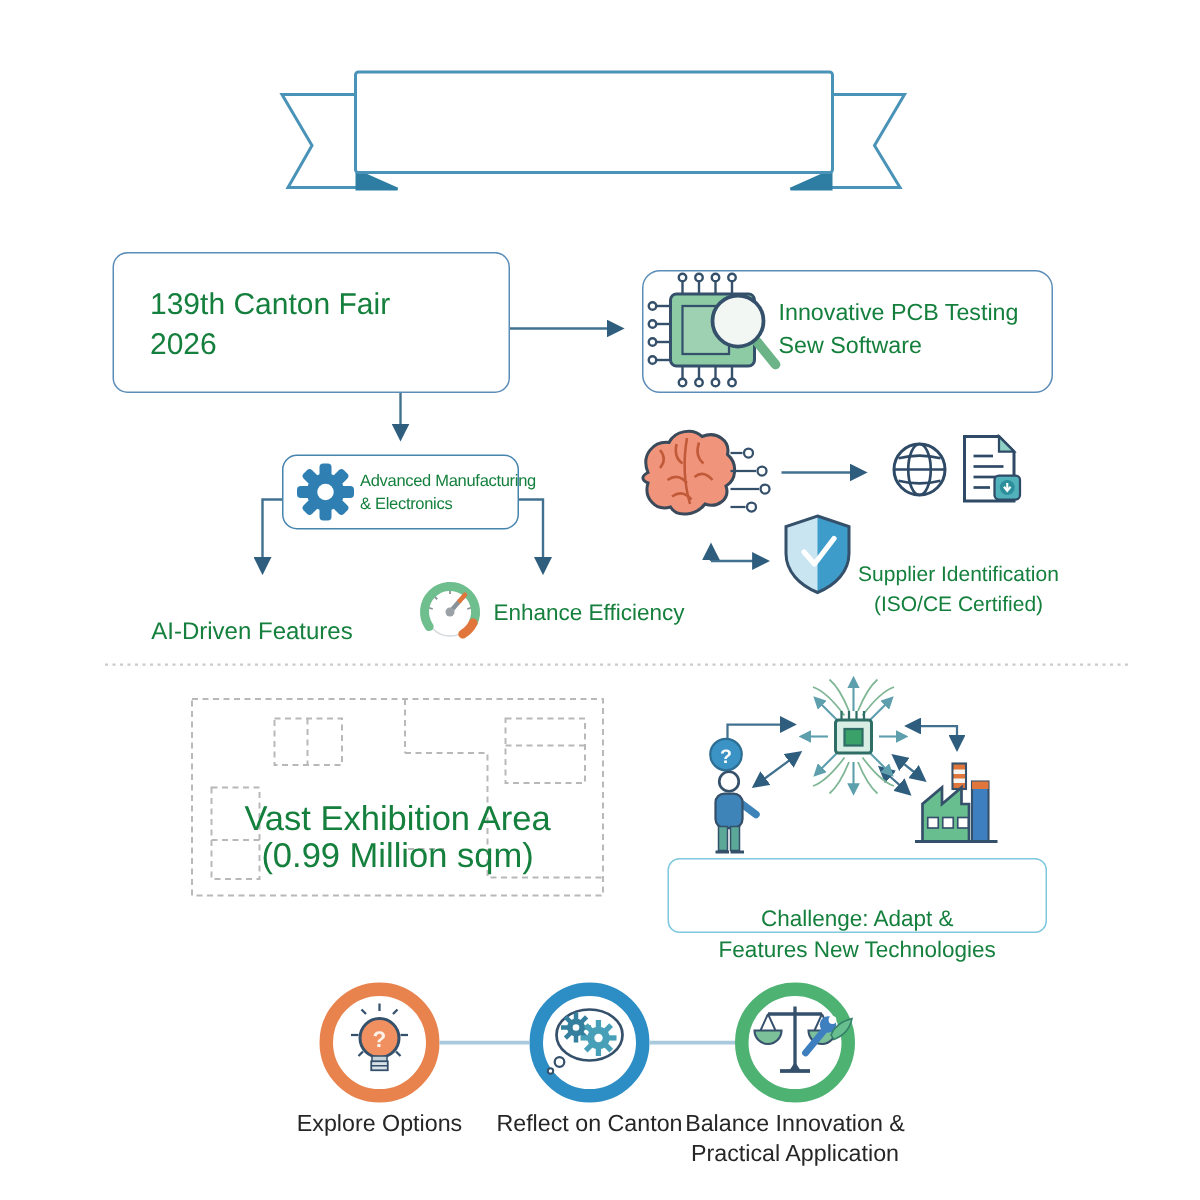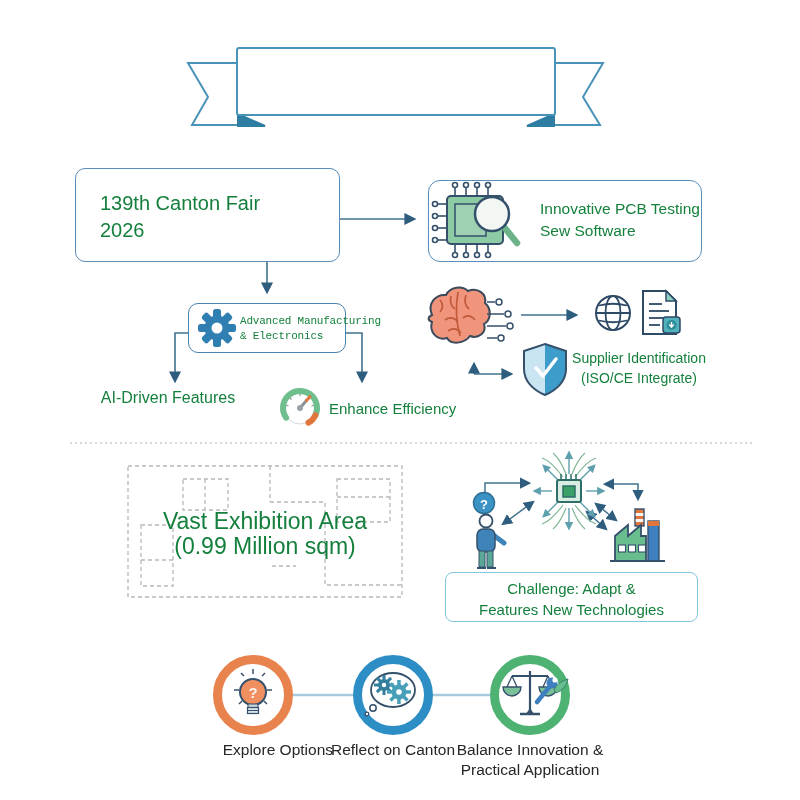--- a/index.html
+++ b/index.html
@@ -1,39 +1,39 @@
 <!DOCTYPE html>
 <html><head>
 <meta charset="utf-8">
 <style>
   html,body{margin:0;padding:0;background:#ffffff;}
   #page{position:relative;width:800px;height:800px;background:#ffffff;overflow:hidden;
         font-family:"Liberation Sans",sans-serif;color:#262626;}
   .box{position:absolute;background:#fff;border:1.6px solid #5B8DB8;border-radius:10px;box-sizing:border-box;}
   .txt{position:absolute;color:#15803d;}
   .block{display:block;}
-  .center{text-align:center;}
+  .center{text-align:center;margin-top:24px;}
   #canton-box{left:75px;top:168px;width:265px;height:94px;}
   #pcb-box{left:428px;top:180px;width:274px;height:82px;border-radius:12px;}
   #adv-box{left:188px;top:303px;width:158px;height:50px;border-color:#4584AD;}
   #challenge-box{left:445px;top:572px;width:253px;height:50px;border-radius:8px;border-color:#7FC8DE;}
   #canton-text{left:100px;top:190px;font-size:20px;line-height:27px;}
-  #pcb-text{left:540px;top:198px;font-size:15.5px;line-height:22px;}
-  #adv-text{left:240px;top:314px;font-size:11px;line-height:15px;letter-spacing:-0.2px;font-family:Liberation Mono, monospace;}
+  #pcb-text{left:519px;top:198px;font-size:15.5px;line-height:22px;}
+  #adv-text{left:240px;top:314px;font-size:11px;line-height:15px;letter-spacing:-0.2px;}
   #ai-label{left:88px;top:389px;width:160px;font-size:16px;}
   #eff-label{left:329px;top:400px;font-size:15px;}
   #supplier-text{left:564px;top:349px;width:150px;font-size:14px;line-height:19.5px;}
   #exhibition-text{left:155px;top:509px;width:220px;font-size:23px;line-height:25px;}
   #challenge-text{left:448px;top:578px;width:247px;font-size:15px;line-height:21px;}
   .ring{position:absolute;width:80px;height:80px;border-radius:50%;box-sizing:border-box;background:#fff;}
   #ring-1{left:213px;top:655px;border:9px solid #E8834E;}
   #ring-2{left:353px;top:655px;border:9px solid #2D8EC6;}
   #ring-3{left:490px;top:655px;border:9px solid #4EB272;}
   .step-label{position:absolute;top:740px;font-size:15.5px;line-height:20px;text-align:center;}
-  #step-label-1{left:173px;width:160px;text-align:right;}
+  #step-label-1{left:173px;width:160px;}
   #step-label-2{left:313px;width:160px;}
   #step-label-3{left:442px;width:176px;}
   #gfx{position:absolute;left:0;top:0;pointer-events:none;}
 </style>
 </head>
 <body>
 
 <div id="page">
 
   <div class="box" id="canton-box"></div>
@@ -338,21 +338,21 @@
   <div class="txt" id="adv-text">
     <span class="block">Advanced Manufacturing</span>
     <span class="block">&amp; Electronics</span>
   </div>
 
   <div class="txt center" id="ai-label">AI-Driven Features</div>
   <div class="txt" id="eff-label">Enhance Efficiency</div>
 
   <div class="txt center" id="supplier-text">
     <span class="block">Supplier Identification</span>
-    <span class="block">(ISO/CE Integrate)</span>
+    <span class="block">(ISO/CE Certified)</span>
   </div>
 
   <div class="txt center" id="exhibition-text">
     <span class="block">Vast Exhibition Area</span>
     <span class="block">(0.99 Million sqm)</span>
   </div>
 
   <div class="txt center" id="challenge-text">
     <span class="block">Challenge: Adapt &amp;</span>
     <span class="block">Features New Technologies</span>

